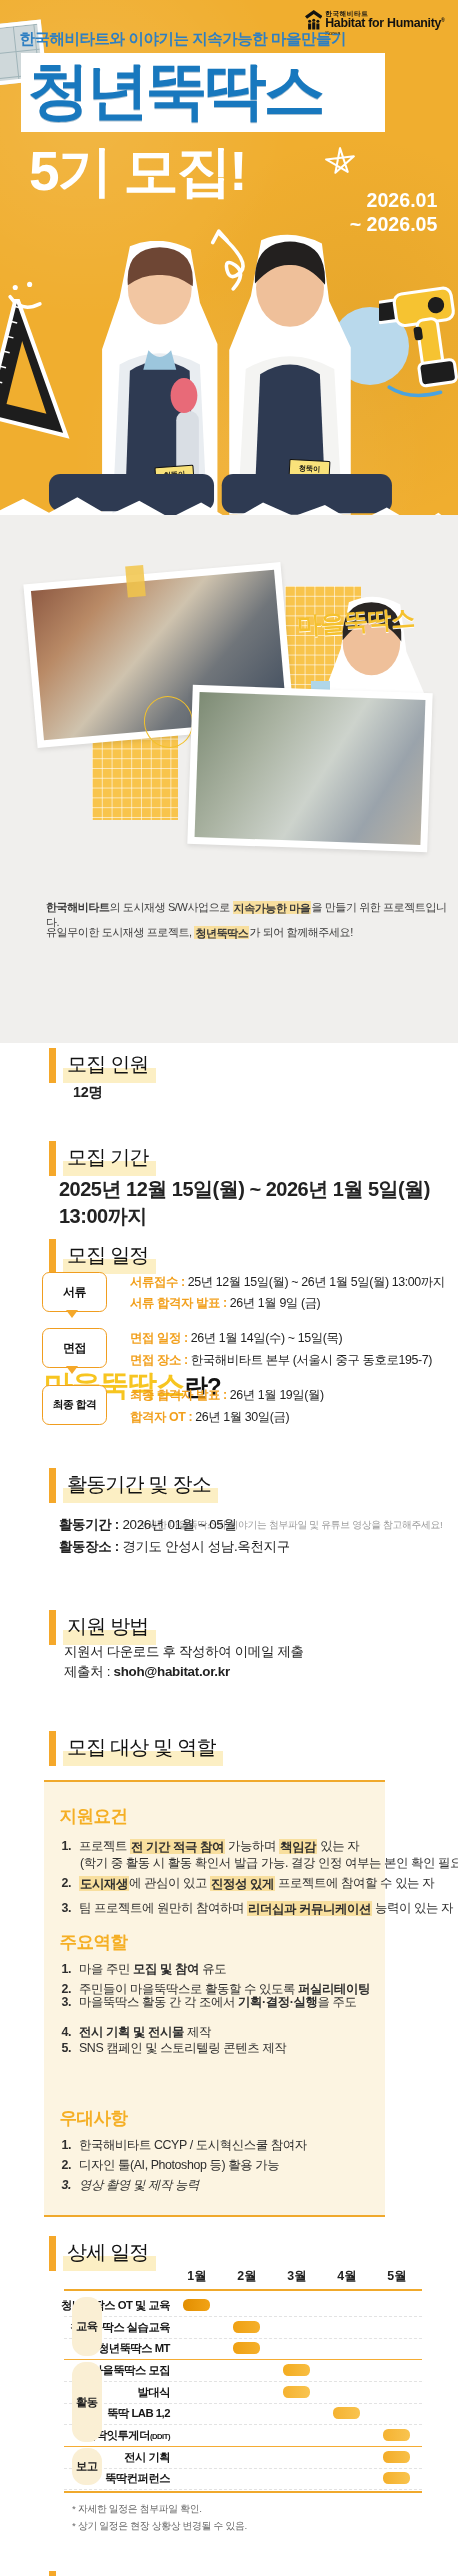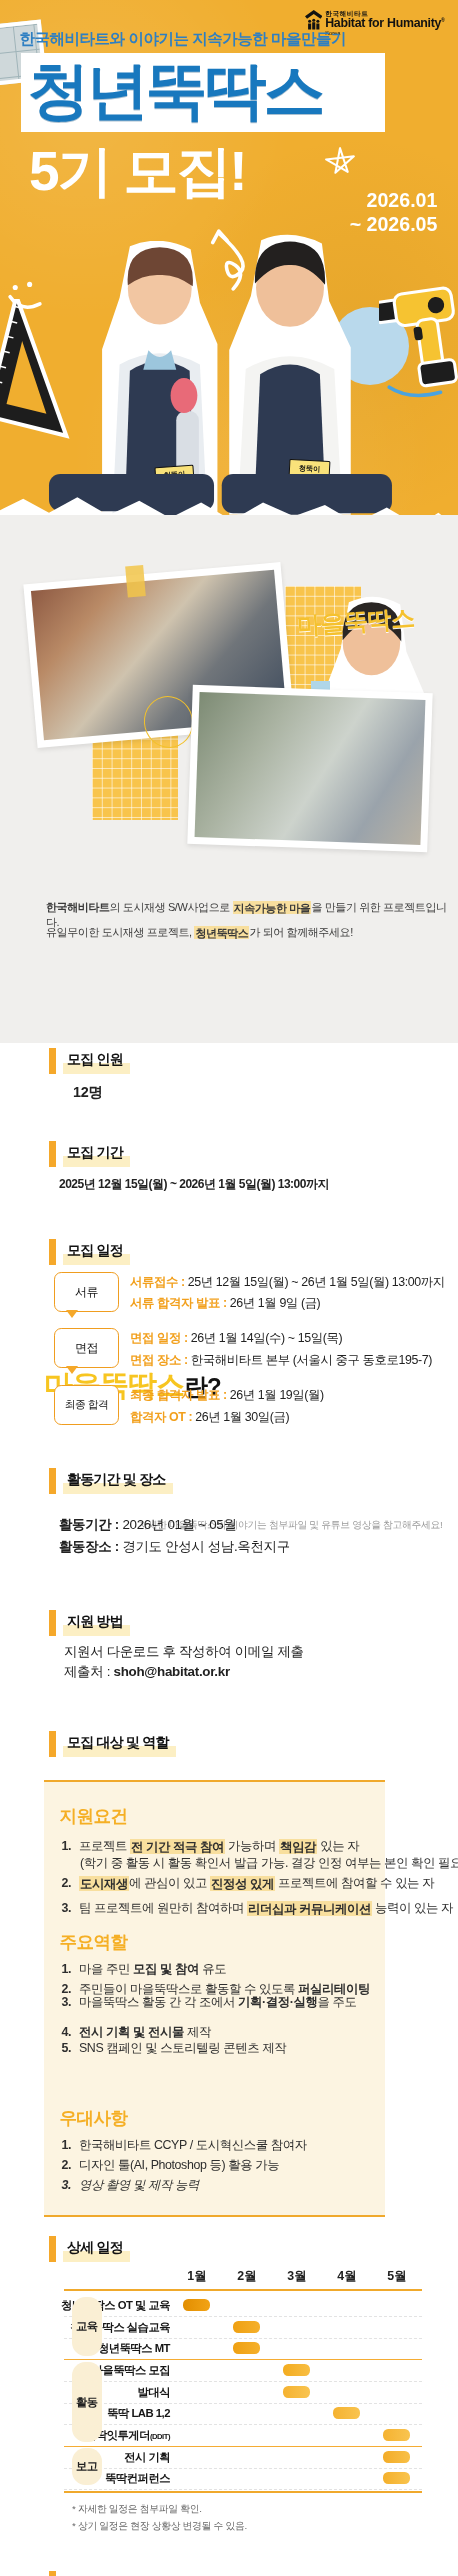--- a/index.html
+++ b/index.html
@@ -52,32 +52,32 @@
                  border-radius:50%;transform:rotate(-14deg);}
   .about-title{position:absolute;left:44px;top:851px;}
   .about-title .y{font-size:29px;font-weight:900;color:#F7C520;letter-spacing:-1px;text-shadow:0 1px 0 rgba(255,255,255,.8);}
   .about-title .k{font-size:24px;font-weight:900;color:#121212;letter-spacing:-1px;}
   .about-line{position:absolute;left:46px;font-size:11px;color:#3a3a3a;letter-spacing:-0.4px;}
   .collage-note{position:absolute;right:16.5px;top:1004px;font-size:9.8px;color:#9a9a9a;letter-spacing:-0.3px;}
 
   
   .sechead{position:absolute;left:49px;display:flex;align-items:stretch;}
   .sechead .bar{width:6.7px;background:#F5A82A;margin-right:7.2px;}
-  .sechead .txt{font-size:14px;font-weight:700;color:#121212;letter-spacing:-0.8px;padding:3.1px 7.2px 5.2px 4.1px;
+  .sechead .txt{font-size:20px;font-weight:400;color:#121212;letter-spacing:-0.8px;padding:3.1px 7.2px 5.2px 4.1px;
                 background:linear-gradient(to top,#FCEFC4 42%,transparent 42%);}
 
   .plain{position:absolute;color:#222;letter-spacing:-0.3px;}
   .b{font-weight:900;}
   .hl{background:#F8DF9E;padding:0.5px 1px;}
   .gray-sm{color:#9f9f9f;font-size:9.8px;}
 
   
-  .bubble{position:absolute;left:54px;width:63px;height:38px;background:#fff;border:1.5px solid #F09D1F;
+  .bubble{position:absolute;left:42px;width:63px;height:38px;background:#fff;border:1.5px solid #F09D1F;
           border-radius:7.2px;display:flex;align-items:center;justify-content:center;
-          font-size:12px;font-weight:400;color:#111;letter-spacing:-0.5px;}
+          font-size:12px;font-weight:700;color:#111;letter-spacing:-0.5px;}
   .bubble-arrow{position:absolute;left:66px;width:0;height:0;border-left:6.7px solid transparent;
                 border-right:6.7px solid transparent;border-top:8.2px solid #F5A82A;}
   .sched-line{position:absolute;left:130px;font-size:12.4px;color:#222;letter-spacing:-0.4px;white-space:nowrap;}
   .sched-line .lab{color:#F2A01D;font-weight:900;}
 
   
   .cream{position:absolute;left:44px;top:1780px;width:341px;height:433px;background:#FCF4E1;
          border-top:2.1px solid #F0A92C;border-bottom:2.1px solid #F0A92C;}
   .cream h3{position:absolute;margin:0;left:15.5px;font-size:17.5px;font-weight:900;color:#F5AF25;letter-spacing:-0.5px;}
   .citem{position:absolute;left:17.5px;font-size:12.4px;color:#2e2e2e;letter-spacing:-0.4px;white-space:nowrap;}
@@ -248,21 +248,21 @@
   <div class="sechead" style="top:1048px;">
     <span class="bar"></span>
     <span class="txt">모집 인원</span>
   </div>
   <div class="plain" style="left:73px;top:1083px;font-size:14.4px;font-weight:bold;">12명</div>
 
   <div class="sechead" style="top:1141px;">
     <span class="bar"></span>
     <span class="txt">모집 기간</span>
   </div>
-  <div class="plain" style="left:59px;top:1176px;font-size:12px;font-weight:900;letter-spacing:-0.5px;text-align:right;">2025년 12월 15일(월) ~ 2026년 1월 5일(월) 13:00까지</div>
+  <div class="plain" style="left:59px;top:1176px;font-size:20px;font-weight:900;letter-spacing:-0.5px;">2025년 12월 15일(월) ~ 2026년 1월 5일(월) 13:00까지</div>
 
   <div class="sechead" style="top:1239px;">
     <span class="bar"></span>
     <span class="txt">모집 일정</span>
   </div>
 
   <div class="bubble" style="top:1272px;">서류</div>
   <div class="bubble-arrow" style="top:1310px;"></div>
   <div class="sched-line" style="top:1274px;"><span class="lab">서류접수 : </span><span>25년 12월 15일(월) ~ 26년 1월 5일(월) 13:00까지</span></div>
   <div class="sched-line" style="top:1295px;"><span class="lab">서류 합격자 발표 : </span><span>26년 1월 9일 (금)</span></div>

